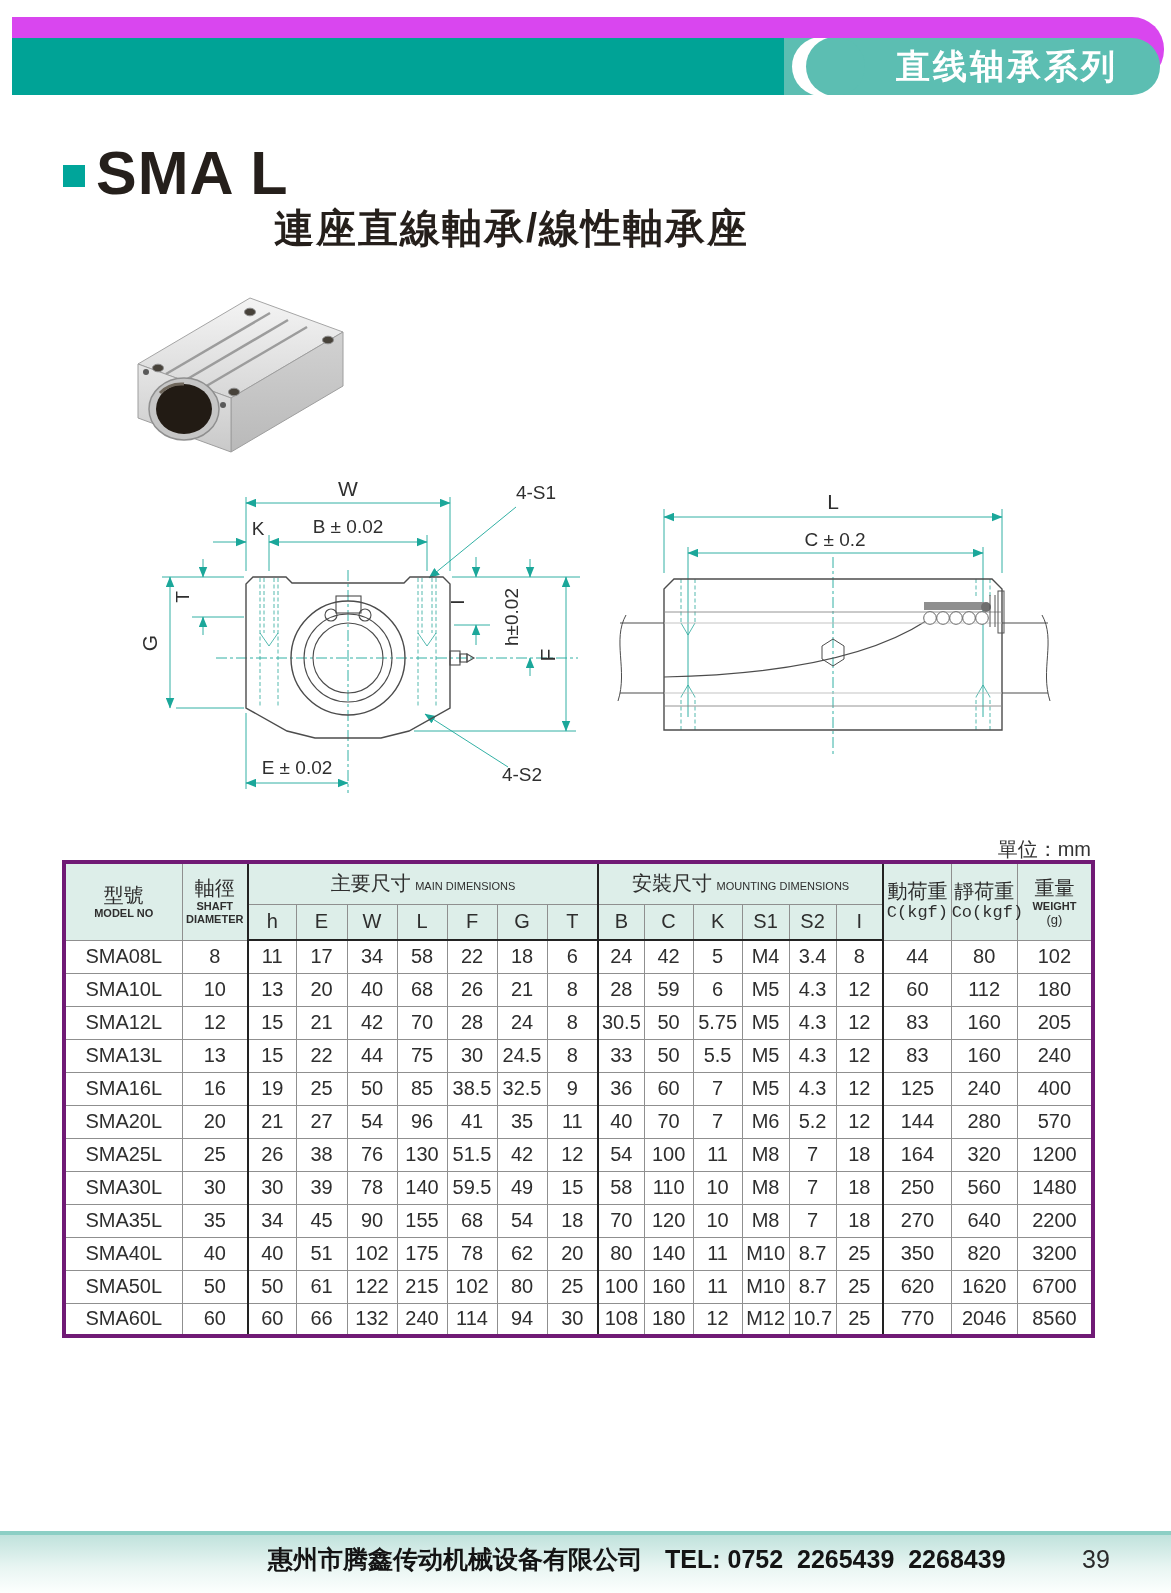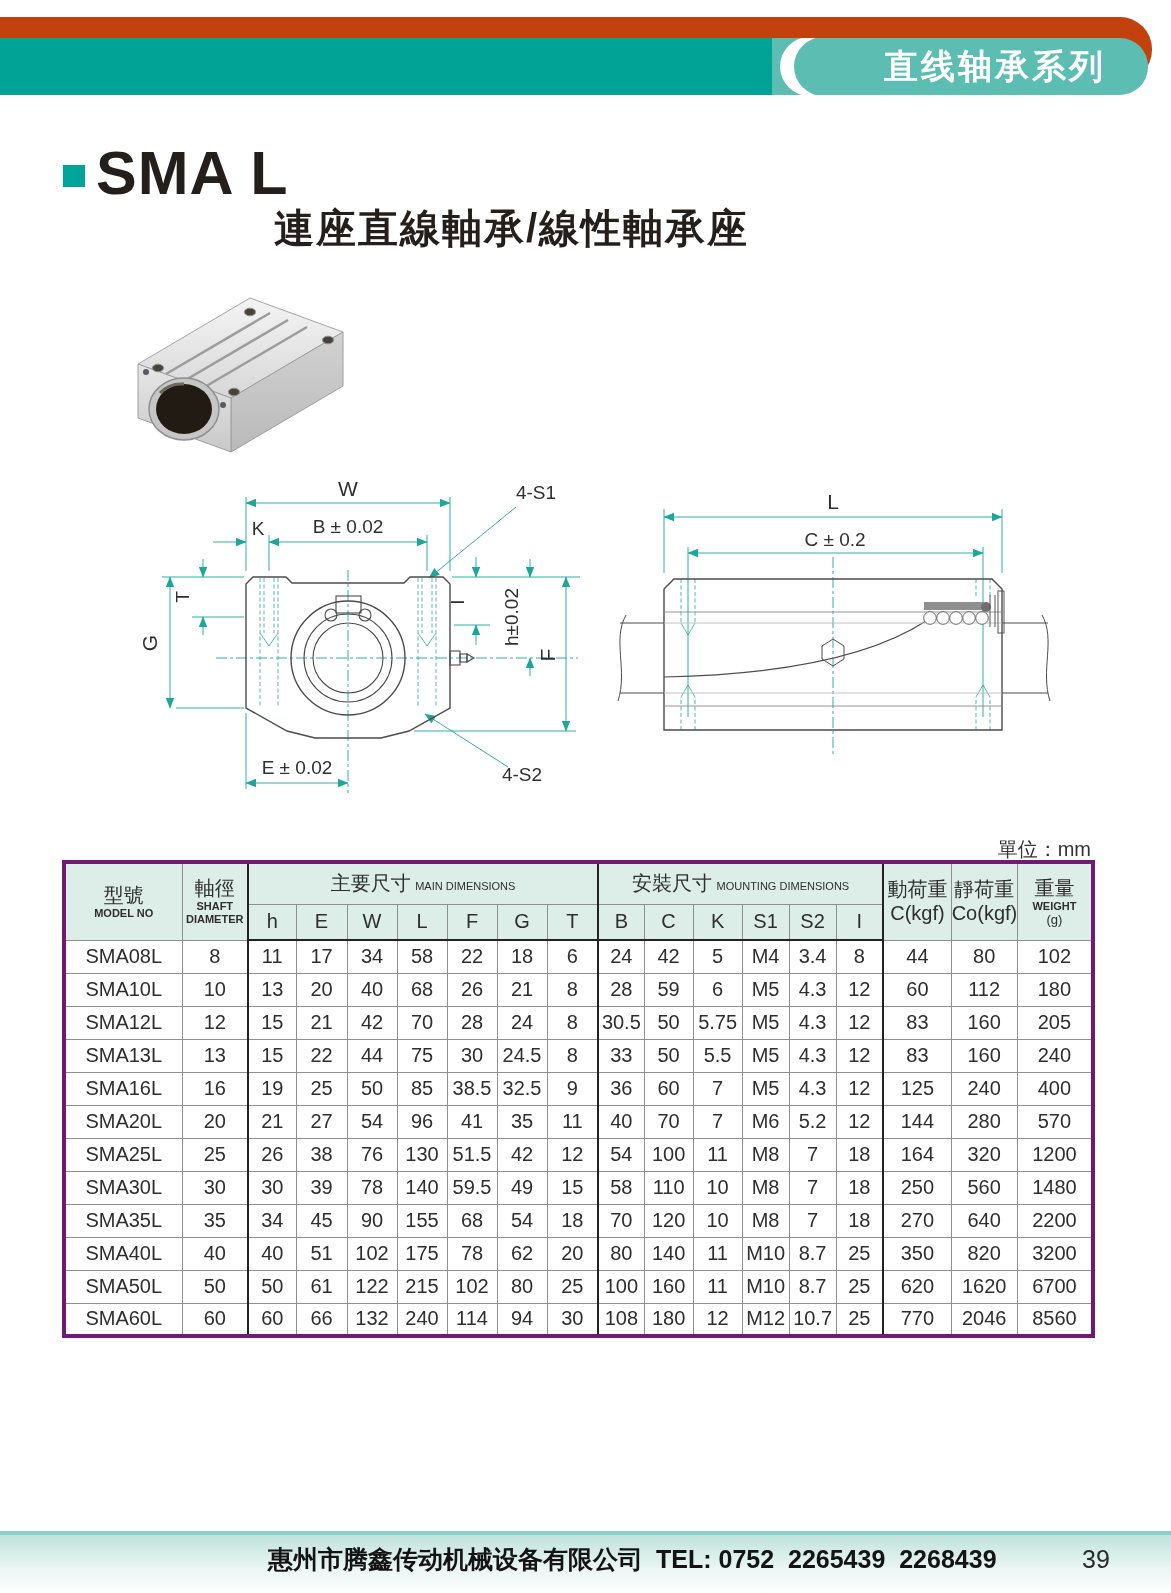--- a/index.html
+++ b/index.html
@@ -1,21 +1,21 @@
 <!DOCTYPE html>
 <html><head>
 <meta charset="utf-8">
 <style>
   * { margin:0; padding:0; box-sizing:border-box; }
   body { background:#9a9a9a; font-family:"Liberation Sans", sans-serif; }
   .page { position:relative; width:1171px; height:1593px; background:#ffffff; margin:0 auto; overflow:hidden; }
 
   
-  .band-outer { position:absolute; left:0; top:17px; width:1152px; height:65px;
-    background:#c2410c; border-radius:0 32px 32px 0; }
+  .band-outer { position:absolute; left:12px; top:17px; width:1152px; height:65px;
+    background:#d946ef; border-radius:0 32px 32px 0; }
   .band-dark { position:absolute; left:0; top:21px; width:772px; height:57px; background:#00a396; }
   .band-pill { position:absolute; left:772px; top:21px; width:376px; height:57px;
     background:#5cbeb2; border-radius:0 28px 28px 0; overflow:hidden; }
   .band-pill::before { content:""; position:absolute; left:8px; top:-1px; width:59px; height:59px;
     border-radius:50%; background:#ffffff; }
   .band-pill::after { content:""; position:absolute; left:22px; top:-1px; width:59px; height:59px;
     border-radius:50%; background:#5cbeb2; }
   .series-label { position:absolute; left:70px; top:0; width:306px; height:57px; z-index:2;
     display:flex; align-items:center; justify-content:center;
     color:#ffffff; font-size:34px; font-weight:bold; letter-spacing:3px; }
@@ -48,30 +48,30 @@
   .spec-table thead tr:last-child th { border-bottom:2px solid #222222; }
   .spec-table tbody td { height:33px; font-size:20px; }
   .spec-table td:nth-child(3), .spec-table th.grp-main,
   .spec-table td:nth-child(10), .spec-table th.grp-mount,
   .spec-table td:nth-child(16), .spec-table th.grp-load { border-left:2px solid #222222; }
   .spec-table th.sub-h, .spec-table th.sub-b { border-left:2px solid #222222; }
   .zh { font-size:20px; display:block; line-height:1.15; }
   .zh-inline { font-size:20px; }
   .en { font-size:11px; font-weight:bold; display:block; line-height:1.2; letter-spacing:0; }
   .en-inline { font-size:11px; font-weight:normal; }
-  .unit-line { font-size:20px; display:block; line-height:1.2; }
+  .unit-line { font-size:17px; display:block; line-height:1.2;font-family:Liberation Mono, monospace; }
   .gsmall { font-size:13px; display:block; line-height:1.1; }
 
   
   .footer-band { position:absolute; left:0; top:1531px; width:1171px; height:62px;
     border-top:4px solid #8ccfc5;
     background:linear-gradient(180deg,#c0e2dc 0%, #e8f5f2 55%, #fdfffe 100%); }
   .footer-text { position:absolute; left:268px; top:1543px; font-size:25px; font-weight:bold; color:#141414; }
   .footer-text span { white-space:pre; }
-  .footer-tel { margin-left:13px; }
+  .footer-tel { margin-left:22px; }
   .page-number { position:absolute; left:1082px; top:1545px; font-size:25px; color:#2a2a2a; }
 </style>
 </head>
 <body>
 
 <div class="page">
 
   <div class="band-outer">
     <div class="band-dark"></div>
     <div class="band-pill"></div>

